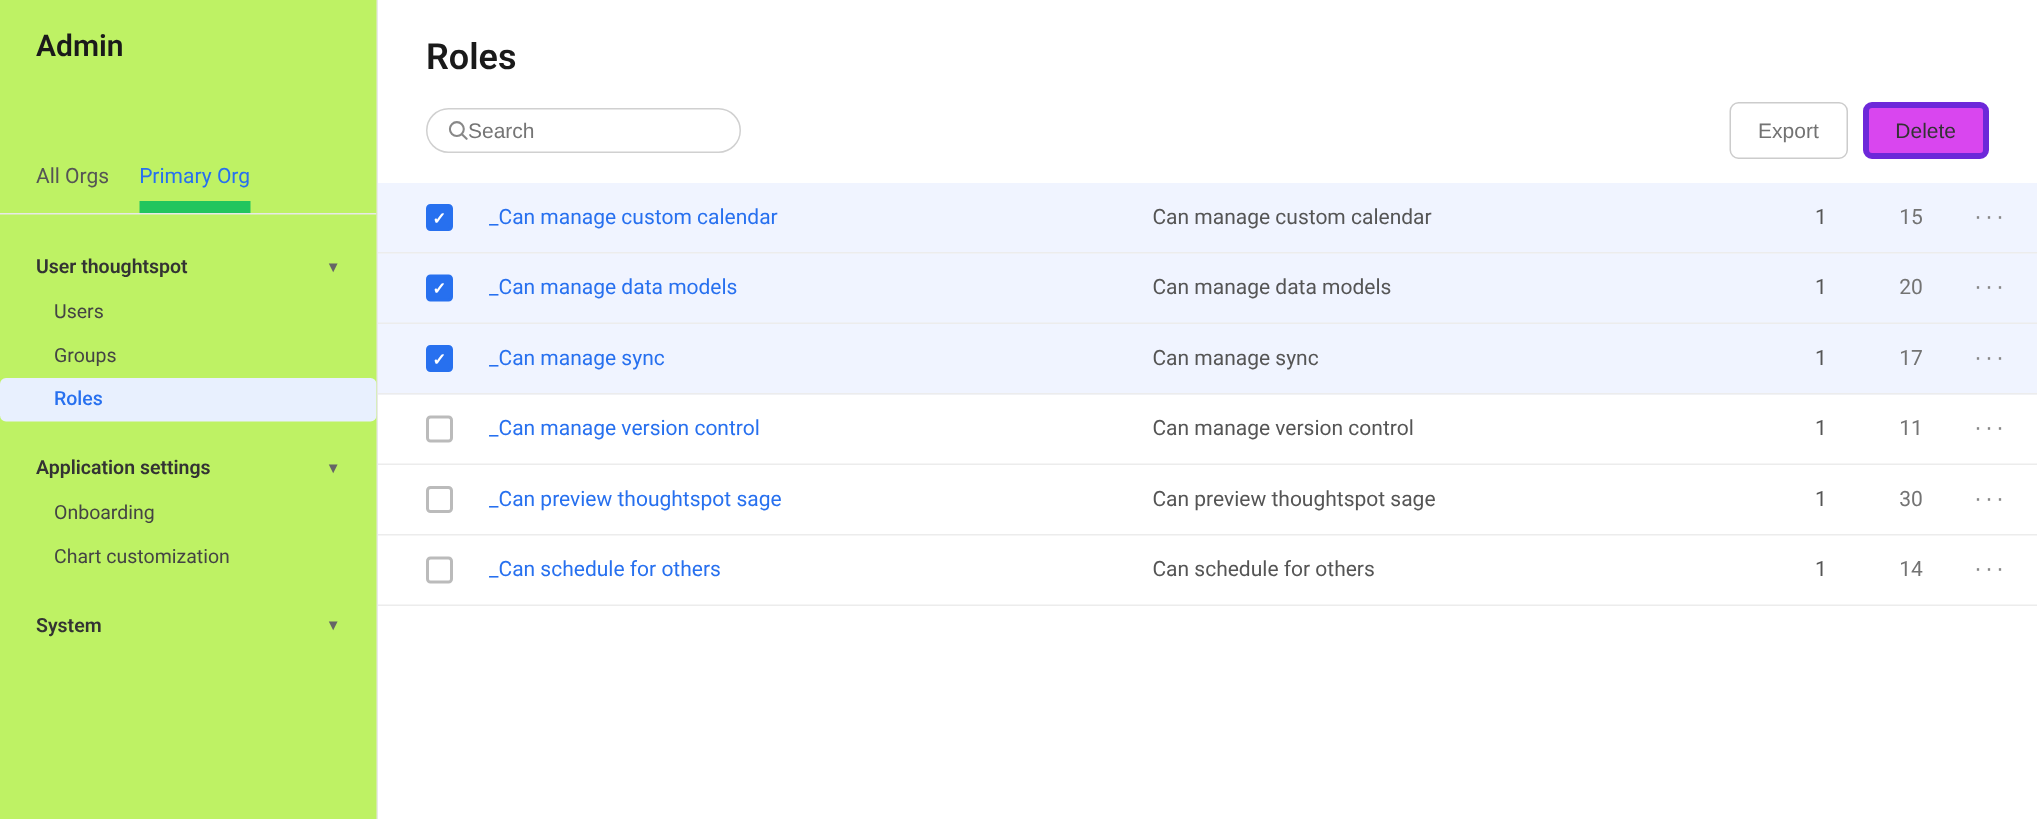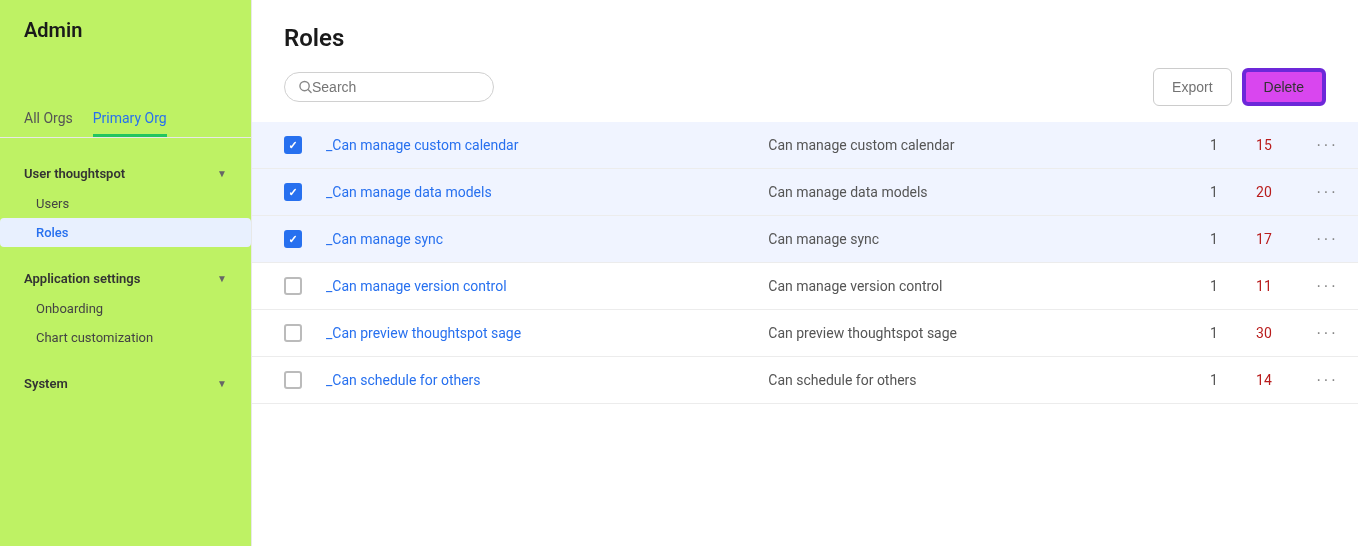--- a/index.html
+++ b/index.html
@@ -34,21 +34,21 @@
       padding: 8px 0;
       margin-right: 20px;
       font-size: 14px;
       color: #555;
       cursor: pointer;
       border-bottom: 2px solid transparent;
       text-decoration: none;
     }
     .org-tab.active {
       color: #2770ef;
-      border-bottom: 3px solid #22c55e;
+      border-bottom: 8px solid #22c55e;
     }
     .sidebar-section {
       padding: 12px 0 4px;
     }
     .sidebar-section-header {
       display: flex;
       align-items: center;
       justify-content: space-between;
       padding: 8px 24px;
       font-size: 13px;
@@ -146,21 +146,21 @@
       font-size: 14px;
       color: #333;
     }
     .roles-table td:first-child {
       padding-left: 32px;
       width: 40px;
     }
     .roles-table td:nth-child(2) { color: #2770ef; cursor: pointer; min-width: 220px; }
     .roles-table td:nth-child(3) { color: #555; flex: 1; }
     .roles-table td:nth-child(4) { color: #555; width: 60px; text-align: center; }
-    .roles-table td:nth-child(5) { color: #b91c1c; width: 60px; }
+    .roles-table td:nth-child(5) { color: #737373; width: 60px; text-align: center; }
     .roles-table td:last-child { width: 40px; text-align: right; padding-right: 20px; }
 
     .checkbox-cell {
       width: 18px;
       height: 18px;
       border: 2px solid #2770ef;
       border-radius: 3px;
       display: flex;
       align-items: center;
       justify-content: center;
@@ -202,20 +202,23 @@
     <a class="org-tab active">Primary Org</a>
   </div>
 
   <div class="sidebar-section">
     <div class="sidebar-section-header">
       <span>User thoughtspot</span>
       <span class="chevron">▼</span>
     </div>
     <div class="sidebar-item">
       <span>Users</span>
+    </div>
+    <div class="sidebar-item">
+      <span>Groups</span>
     </div>
     <div class="sidebar-item active">
       <span>Roles</span>
     </div>
   </div>
 
   <div class="sidebar-section">
     <div class="sidebar-section-header">
       <span>Application settings</span>
       <span class="chevron">▼</span>

